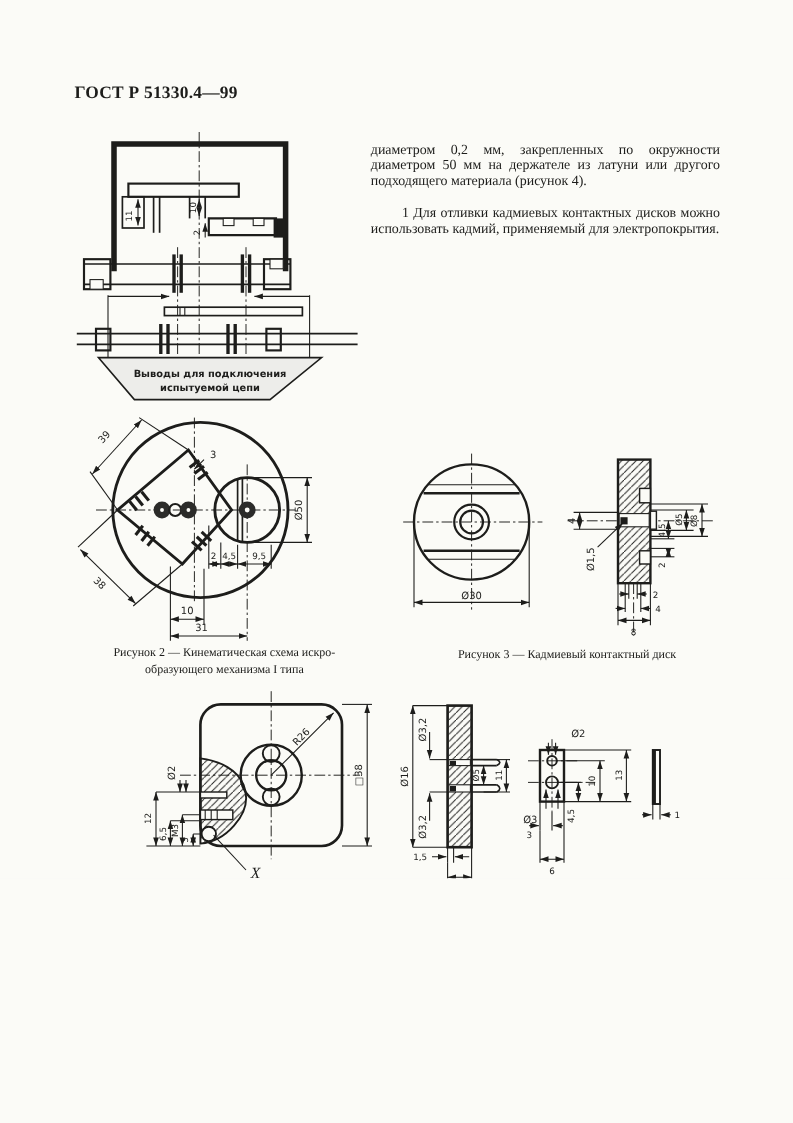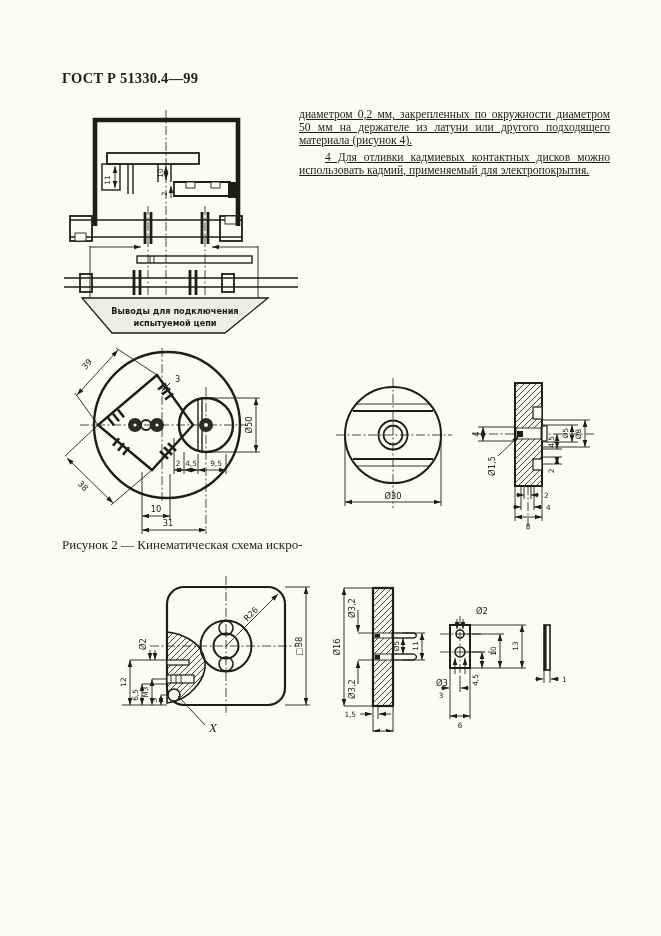--- a/index.html
+++ b/index.html
@@ -1,23 +1,23 @@
 <!DOCTYPE html>
 <html><head>
 <meta charset="utf-8">
 <style>
   html,body{margin:0;padding:0;background:#fbfbf7;}
   .page{position:relative;width:661px;height:732px;background:#fbfbf7;overflow:hidden;
         font-family:"Liberation Serif",serif;color:#1d1d1b;}
   .header{position:absolute;left:62px;top:70px;font-weight:bold;font-size:14.5px;letter-spacing:.2px;}
   .textcol{position:absolute;left:295px;top:104px;width:319px;font-size:11.6px;line-height:13px;text-align:justify;}
-  .textcol p{margin:4px;text-decoration:underline;}
+  .textcol p{margin:14px;}
   .notes-head{text-indent:26px;letter-spacing:.4px;}
   .note{text-indent:26px;}
-  .cap{position:absolute;font-size:13px;line-height:14px;text-align:left;}
+  .cap{position:absolute;font-size:10px;line-height:14px;text-align:center;}
   .pageno{position:absolute;left:60px;top:860px;font-size:12px;}
   svg{position:absolute;overflow:visible;}
   .s{stroke:#1d1d1b;fill:none;stroke-linecap:butt;}
   .t1{stroke-width:.9;}
   .t15{stroke-width:1.4;}
   .t18{stroke-width:1.6;}
   .t2{stroke-width:1.8;}
   .t22{stroke-width:2;}
   .t24{stroke-width:2.2;}
   .t25{stroke-width:2.4;}
@@ -33,21 +33,21 @@
 </style>
 </head>
 <body>
 
 <div class="page">
 
   <div class="header">ГОСТ Р 51330.4—99</div>
 
   <div class="textcol">
     <p>диаметром 0,2 мм, закрепленных по окружности диаметром 50 мм на держателе из латуни или другого подходящего материала (рисунок 4).</p>
-    <p class="note">4 Для отливки кадмиевых контактных дисков можно использовать кадмий, применяемый для электропокрытия.</p>
+    <p class="note">1 Для отливки кадмиевых контактных дисков можно использовать кадмий, применяемый для электропокрытия.</p>
   </div>
 
   <svg style="left:62px;top:106px" width="240" height="236" viewBox="0 0 240 236">
     <defs>
       <marker id="a2" viewBox="0 0 10 8" markerWidth="9" markerHeight="7" refX="9" refY="4" orient="auto-start-reverse">
         <path d="M0,1 9,4 0,7 Z" fill="#1d1d1b"></path>
       </marker>
     </defs>
     <g>
       <line class="cl" x1="104" y1="4" x2="104" y2="192"></line>
@@ -268,21 +268,23 @@
       <text class="dim7" x="218" y="152">4</text>
       <line class="s t1" x1="187" y1="128" x2="187" y2="163"></line>
       <line class="s t1" x1="214" y1="128" x2="214" y2="163"></line>
       <line class="s t1" x1="187" y1="159" x2="214" y2="159" marker-start="url(#a3)" marker-end="url(#a3)"></line>
       <text class="dim7" x="200" y="171" text-anchor="middle">8</text>
     </g>
   </svg>
 
   <div class="cap" style="left:62px;top:538px;width:250px">
     <div>Рисунок 2 — Кинематическая схема искро-</div>
+    <div>образующего механизма I типа</div>
   </div>
+  <div class="cap" style="left:330px;top:539px;width:285px">Рисунок 3 — Кадмиевый контактный диск</div>
 
   <svg style="left:92px;top:576px" width="478" height="262" viewBox="0 0 478 262">
     <defs>
       <marker id="a4" viewBox="0 0 10 8" markerWidth="9" markerHeight="7" refX="9" refY="4" orient="auto-start-reverse">
         <path d="M0,1 9,4 0,7 Z" fill="#1d1d1b"></path>
       </marker>
       <pattern id="h4" patternUnits="userSpaceOnUse" width="6" height="6">
         <path d="M0,6 L6,0" stroke="#1d1d1b" stroke-width=".8"></path>
       </pattern>
     </defs>

